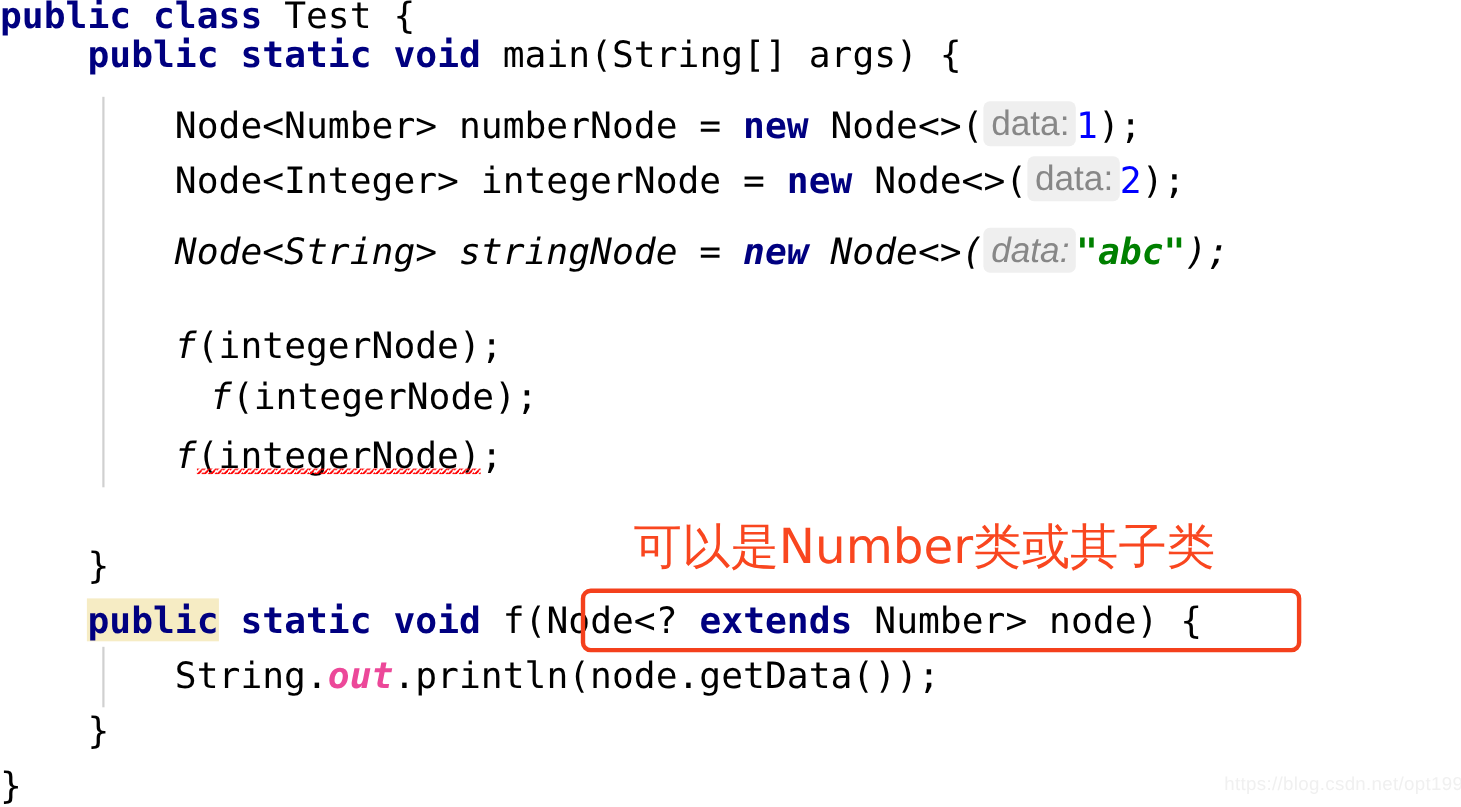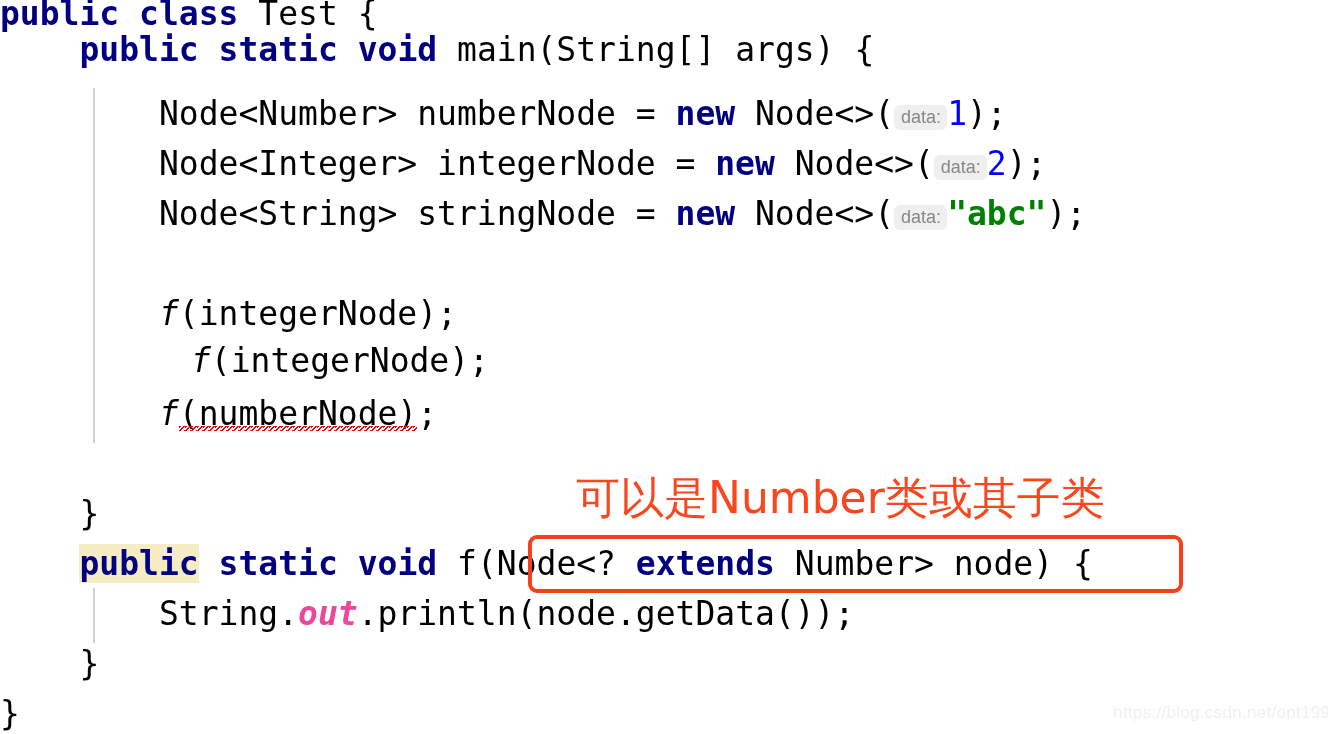--- a/index.html
+++ b/index.html
@@ -43,21 +43,21 @@
   .kw       { color: #000080; font-weight: bold; }
   .num      { color: #0000ff; }
   .str      { color: #008000; font-weight: bold; }
   .method   { font-style: italic; color: #000000; }
   .field    { color: #ec4899; font-weight: bold; font-style: italic; }
   .plain    { color: #000000; }
 
   
   .hint {
     font-family: "Liberation Sans", "DejaVu Sans", sans-serif;
-    font-size: 18px;
+    font-size: 32px;
     color: #878787;
     background: #efefef;
     border-radius: 6px;
     padding: 2px 6px 3px 7px;
     letter-spacing: 0px;
     position: relative;
     top: -2px;
   }
 
   
@@ -132,27 +132,27 @@
   <div class="indent-guide" style="left:93px; top:588px; height:55px;"></div>
 
   <div class="line" style="top:-11px;"><span class="kw">public</span><span class="plain"> </span><span class="kw">class</span><span class="plain"> Test {</span></div>
 
   <div class="line" style="top:25px;"><span class="ind">    </span><span class="kw">public</span><span class="plain"> </span><span class="kw">static</span><span class="plain"> </span><span class="kw">void</span><span class="plain"> main(String[] args) {</span></div>
 
   <div class="line" style="top:89px;"><span class="ind">        </span><span class="plain">Node&lt;Number&gt; numberNode = </span><span class="kw">new</span><span class="plain"> Node&lt;&gt;(</span><span class="hint">data:</span><span class="num">1</span><span class="plain">);</span></div>
 
   <div class="line" style="top:139px;"><span class="ind">        </span><span class="plain">Node&lt;Integer&gt; integerNode = </span><span class="kw">new</span><span class="plain"> Node&lt;&gt;(</span><span class="hint">data:</span><span class="num">2</span><span class="plain">);</span></div>
 
-  <div class="line" style="top:189px;"><span class="ind">        </span><span class="plain">Node&lt;String&gt; stringNode = </span><span class="kw">new</span><span class="plain"> Node&lt;&gt;(</span><span class="hint">data:</span><span class="str">"abc"</span><span class="plain">);</span></div>
+  <div class="line" style="top:204px;font-style:italic;"><span class="ind">        </span><span class="plain">Node&lt;String&gt; stringNode = </span><span class="kw">new</span><span class="plain"> Node&lt;&gt;(</span><span class="hint">data:</span><span class="str">"abc"</span><span class="plain">);</span></div>
 
   <div class="line" style="top:289px;"><span class="ind">        </span><span class="method">f</span><span class="plain">(integerNode);</span></div>
 
   <div class="line" style="top:336px;padding-left:32px;"><span class="ind">        </span><span class="method">f</span><span class="plain">(integerNode);</span></div>
 
-  <div class="line" style="top:389px;"><span class="ind">        </span><span class="method">f</span><span class="squiggle"><span class="plain">(numberNode)</span></span><span class="plain">;</span></div>
+  <div class="line" style="top:389px;"><span class="ind">        </span><span class="method">f</span><span class="squiggle"><span class="plain">(integerNode)</span></span><span class="plain">;</span></div>
 
   <div class="line" style="top:489px;"><span class="ind">    </span><span class="plain">}</span></div>
 
   <div class="line" style="top:539px;"><span class="ind">    </span><span class="kw hl">public</span><span class="plain"> </span><span class="kw">static</span><span class="plain"> </span><span class="kw">void</span><span class="plain"> </span><span class="plain">f</span><span class="plain">(Node&lt;? </span><span class="kw">extends</span><span class="plain"> Number&gt; node)</span><span class="plain"> {</span></div>
 
   <div class="line" style="top:589px;"><span class="ind">        </span><span class="plain">String.</span><span class="field">out</span><span class="plain">.println(node.getData());</span></div>
 
   <div class="line" style="top:639px;"><span class="ind">    </span><span class="plain">}</span></div>
 
   <div class="line" style="top:689px;"><span class="ind"></span><span class="plain">}</span></div>

